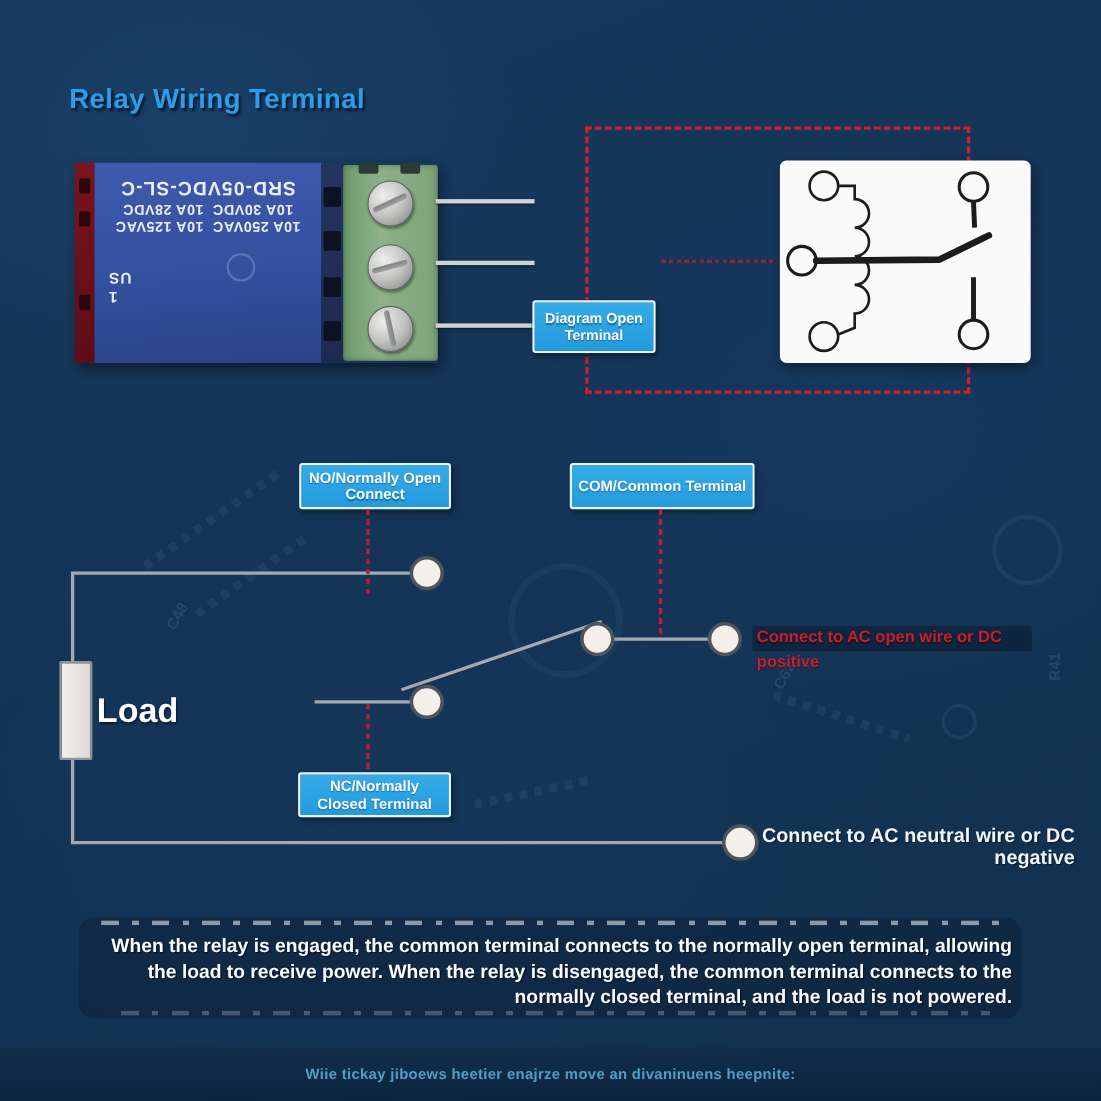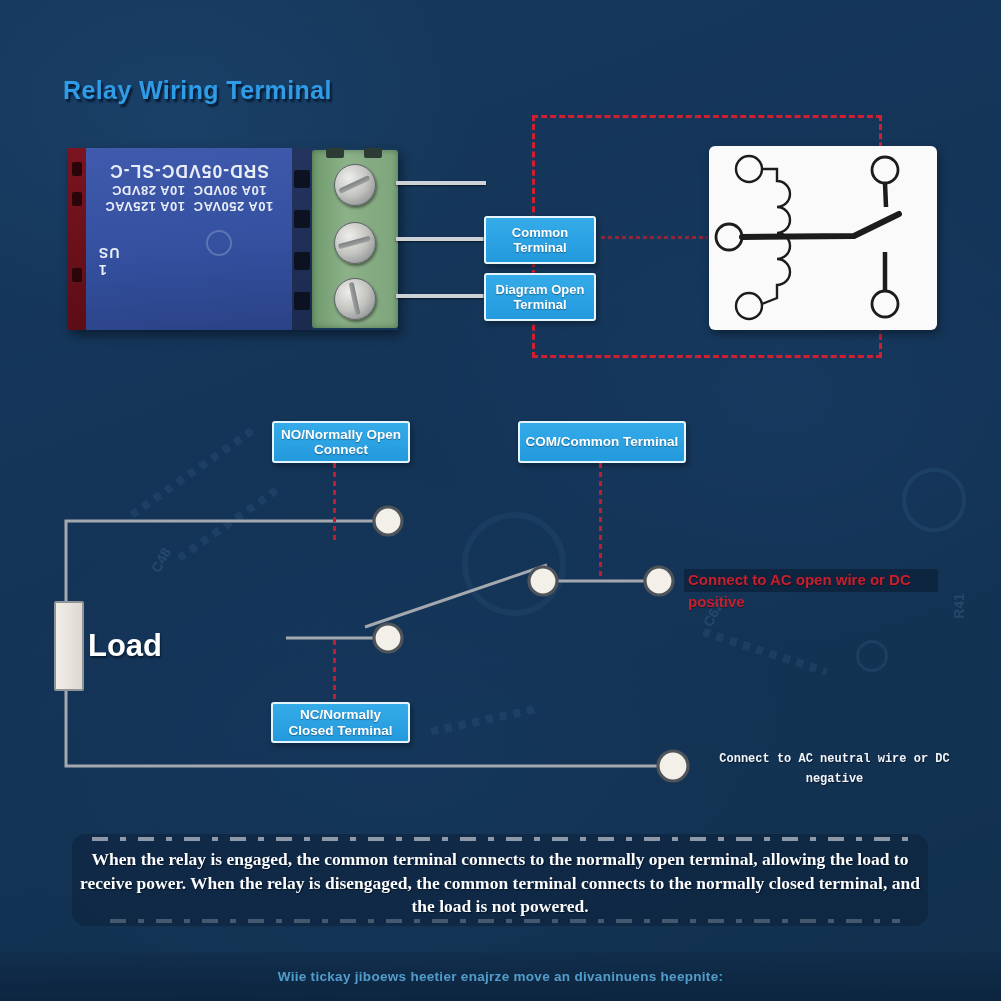--- a/index.html
+++ b/index.html
@@ -63,27 +63,26 @@
   .dotv{width:3px;background:repeating-linear-gradient(180deg,#bb1f30 0 5px,transparent 5px 9px);}
   .doth{height:3px;background:repeating-linear-gradient(90deg,#a82133 0 4px,transparent 4px 7px);}
   
   .schembox{width:228px;height:184px;background:#fafafa;border-radius:6px;box-shadow:2px 4px 10px rgba(0,0,0,.4);}
   
   .loadrect{width:26px;height:86px;background:linear-gradient(90deg,#f2efe9,#dcd9d2);border:2px solid #8f9499;border-radius:2px;}
   .loadtxt{color:#fff;font-size:31px;font-weight:bold;text-shadow:1px 2px 2px rgba(5,20,40,.8);}
   
   .liveband{background:rgba(8,22,42,.5);border-radius:2px;}
   .livetxt{color:#c5202e;font-size:15px;font-weight:bold;line-height:22px;text-shadow:0 1px 1px rgba(40,0,8,.6);}
-  .neutraltxt{color:#f2f6fa;font-size:12px;font-weight:bold;text-align:center;line-height:20px;text-shadow:1px 1px 1px rgba(5,20,40,.8);font-family:Liberation Mono, monospace;}
+  .neutraltxt{color:#f2f6fa;font-size:18px;font-weight:bold;text-align:right;line-height:20px;text-shadow:1px 1px 1px rgba(5,20,40,.8);}
   
   .descwrap{background:rgba(9,26,48,.40);border-radius:14px;}
   .desc{
-    color:#fbfcfd;font-size:17.5px;font-weight:bold;text-align:center;line-height:23.5px;
+    color:#fbfcfd;font-size:17.5px;font-weight:bold;text-align:right;line-height:23.5px;
     text-shadow:1px 1px 1px rgba(4,16,32,.85);
-    font-family:Liberation Serif, serif;
   }
   .ghostdash{height:4px;background:repeating-linear-gradient(90deg,rgba(255,255,255,.75) 0 16px,transparent 16px 28px,rgba(255,255,255,.75) 28px 34px,transparent 34px 46px);}
   .ghostdash.f{opacity:.30;}
   
   .footband{left:0;top:952px;width:1001px;height:49px;background:linear-gradient(180deg,rgba(10,32,58,.25),rgba(8,26,48,.55));}
   .foottxt{
     width:1001px;text-align:center;color:#5aa9d9;font-size:13.5px;font-weight:bold;
     filter:blur(.6px);opacity:.9;letter-spacing:.3px;
   }
 </style>
@@ -137,21 +136,20 @@
       <div class="screw abs" style="top:14px;--slot:-25deg;"></div>
       <div class="screw abs" style="top:72px;--slot:-15deg;"></div>
       <div class="screw abs" style="top:128px;--slot:78deg;"></div>
     </div>
   </div>
 
   <div class="linkline abs" style="left:396px;top:181px;"></div>
   <div class="linkline abs" style="left:396px;top:237px;"></div>
   <div class="linkline abs" style="left:396px;top:294px;"></div>
 
-  <div class="bluebox abs" style="left:484px;top:216px;width:112px;height:48px;">Common Terminal</div>
   <div class="bluebox abs" style="left:484px;top:273px;width:112px;height:48px;">Diagram Open Terminal</div>
 
   <div class="schembox abs" style="left:709px;top:146px;">
     <svg width="228" height="184" viewBox="0 0 228 184">
       <g stroke="#1c1c1c" fill="none" stroke-width="2.4">
         <circle cx="40" cy="23" r="13"></circle>
         <circle cx="40" cy="160" r="13"></circle>
         <path d="M53 23 L68 23 L68 35 a13 13 0 0 1 0 26 a13 13 0 0 1 0 26 a13 13 0 0 1 0 26 a13 13 0 0 1 0 26 L68 152 L53 158"></path>
         <circle cx="20" cy="91" r="13" stroke-width="2.8"></circle>
         <circle cx="176" cy="24" r="13" stroke-width="2.8"></circle>

